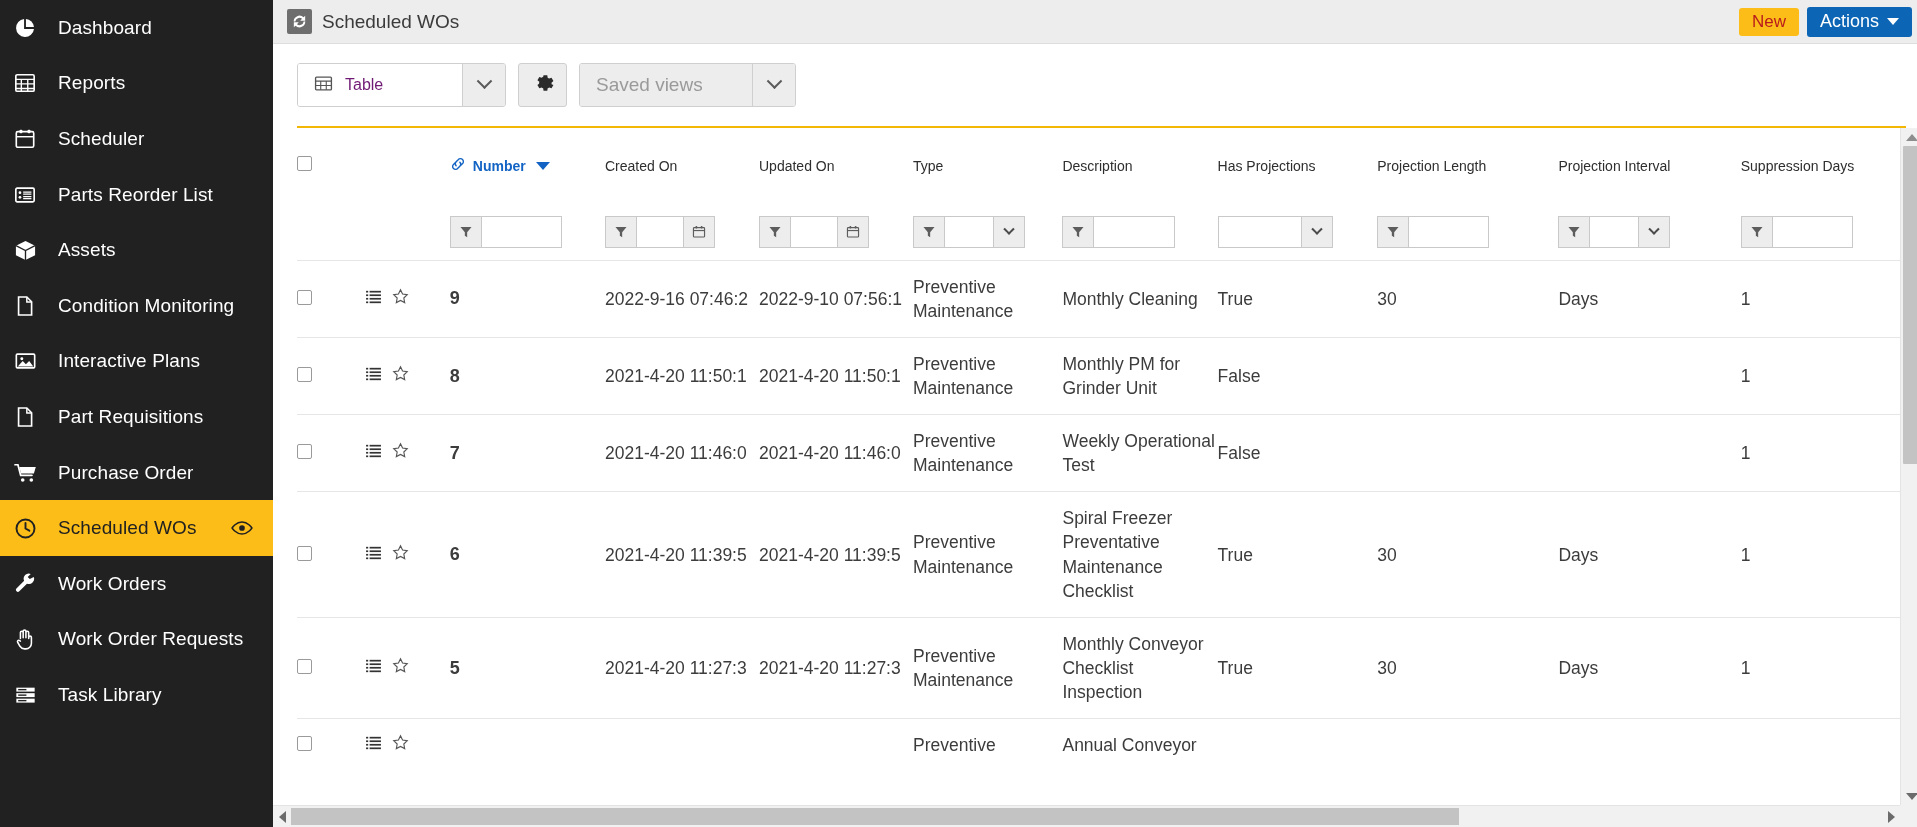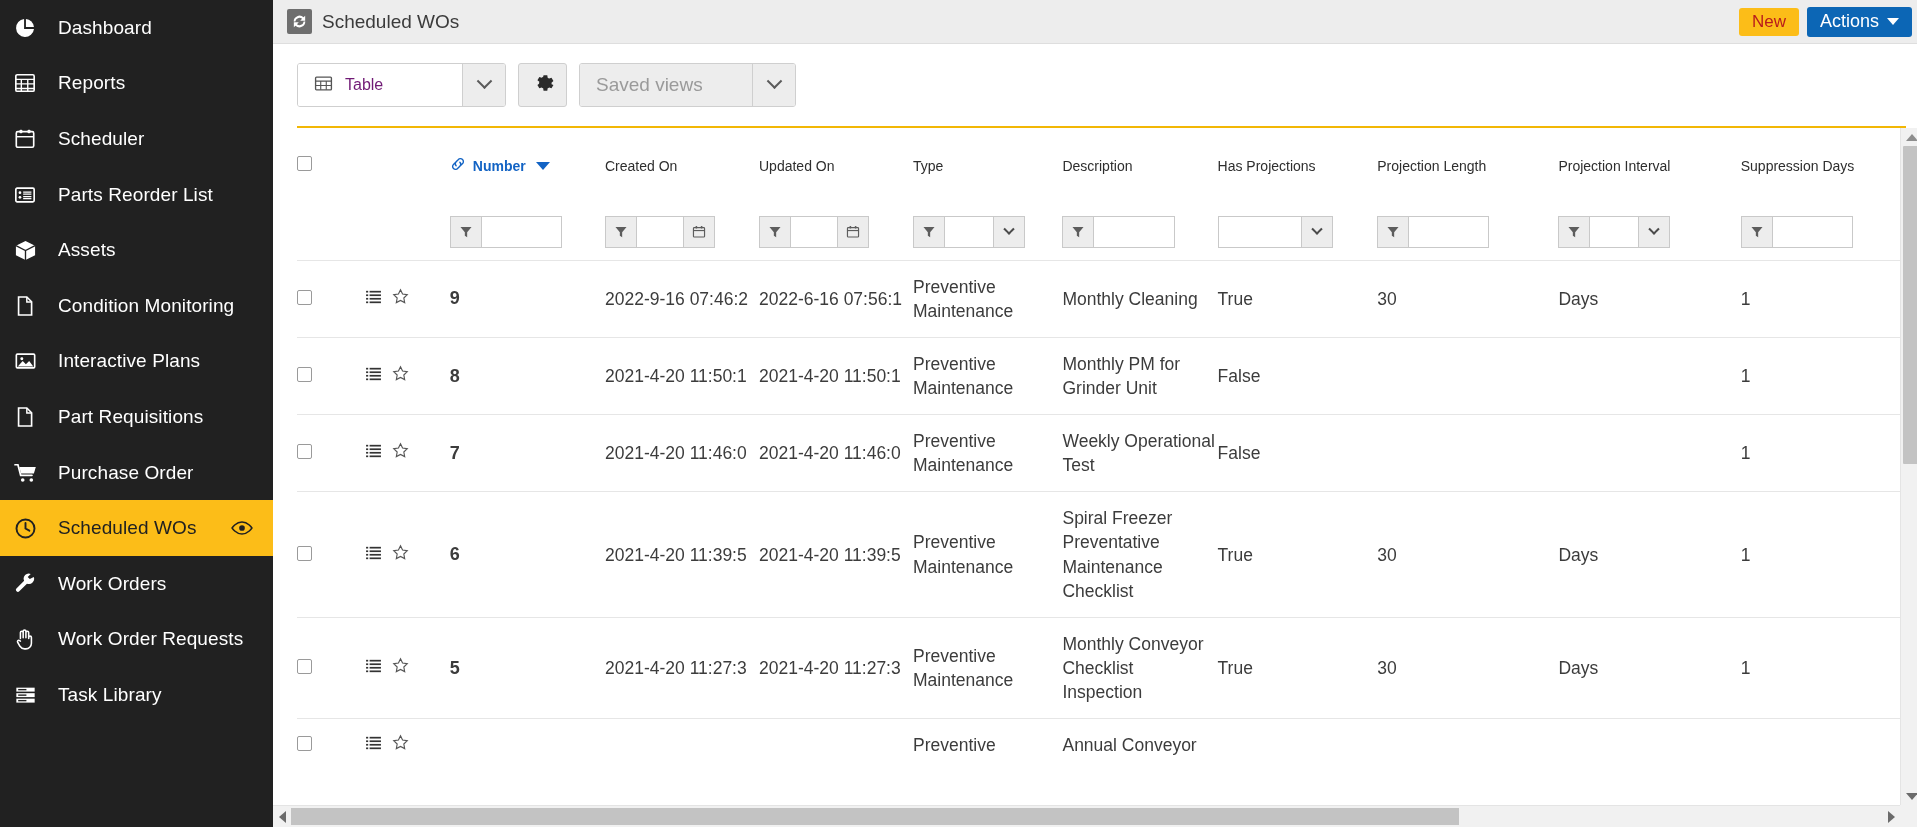--- a/index.html
+++ b/index.html
@@ -575,21 +575,21 @@
                           <rect x="6.5" y="19" width="16" height="2.4"></rect>
                         </g>
                       </svg></span>
                   <span><svg width="17" height="17" viewBox="0 0 24 24">
                         <path d="M12 2.6l2.9 6 6.6.9-4.8 4.6 1.2 6.5L12 17.5 6.1 20.6l1.2-6.5L2.5 9.5l6.6-.9Z" fill="none" stroke="#555" stroke-width="1.6"></path>
                       </svg></span>
                 </span>
               </td>
               <td class="cell-num">9</td>
               <td>2022-9-16 07:46:2</td>
-              <td>2022-6-16 07:56:1</td>
+              <td>2022-9-10 07:56:1</td>
               <td>Preventive Maintenance</td>
               <td>Monthly Cleaning</td>
               <td>True</td>
               <td>30</td>
               <td>Days</td>
               <td>1</td>
             </tr>
 
             <tr class="data-row">
               <td><span class="rchk"></span></td>

